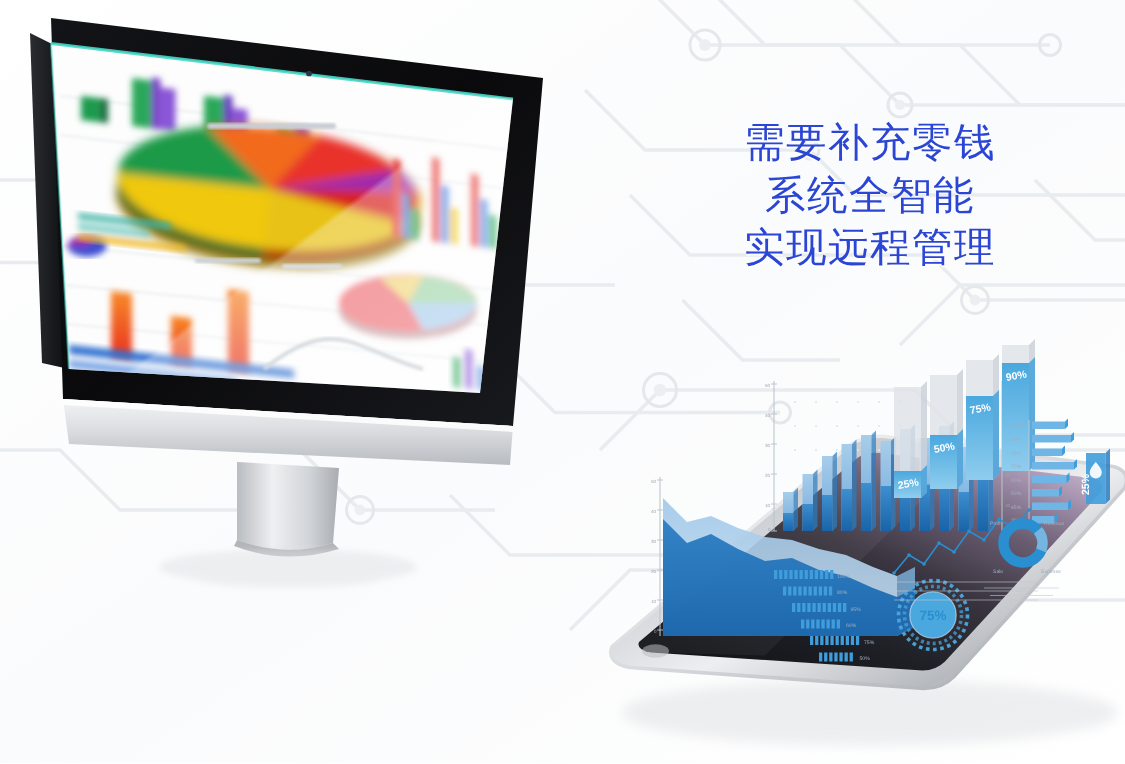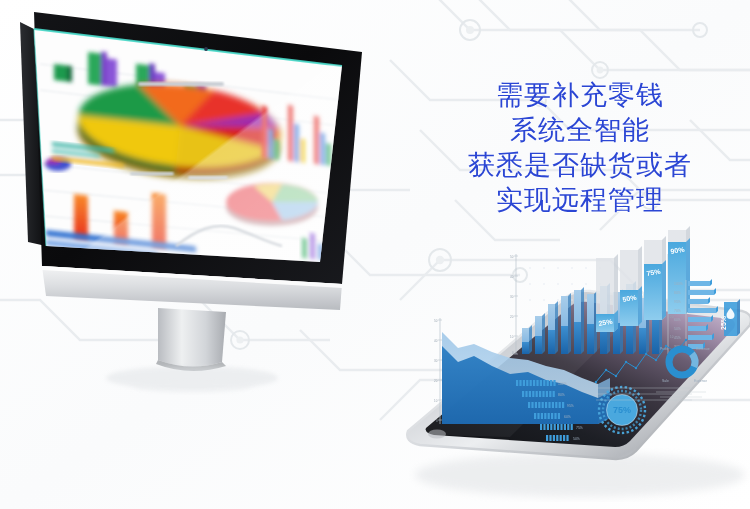--- a/index.html
+++ b/index.html
@@ -679,17 +679,16 @@
           <line x1="-26" y1="30" x2="24" y2="30"></line>
           <line x1="-22" y1="35" x2="20" y2="35"></line>
         </g>
       </g>
     </svg>
   </div>
 
   <div class="headline">
     <span class="ln">需要补充零钱</span>
     <span class="ln">系统全智能</span>
-    <span class="ln">获悉是否缺货或者</span>
     <span class="ln">实现远程管理</span>
   </div>
 
 </div>
 
 </body></html>

